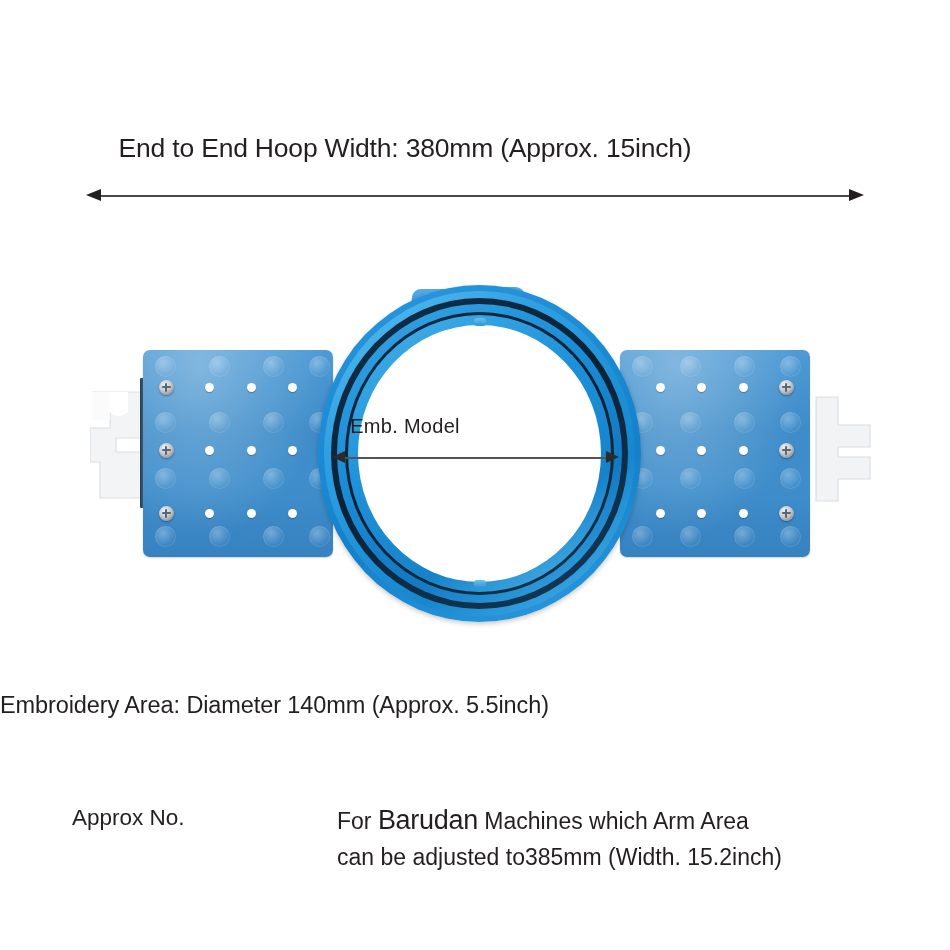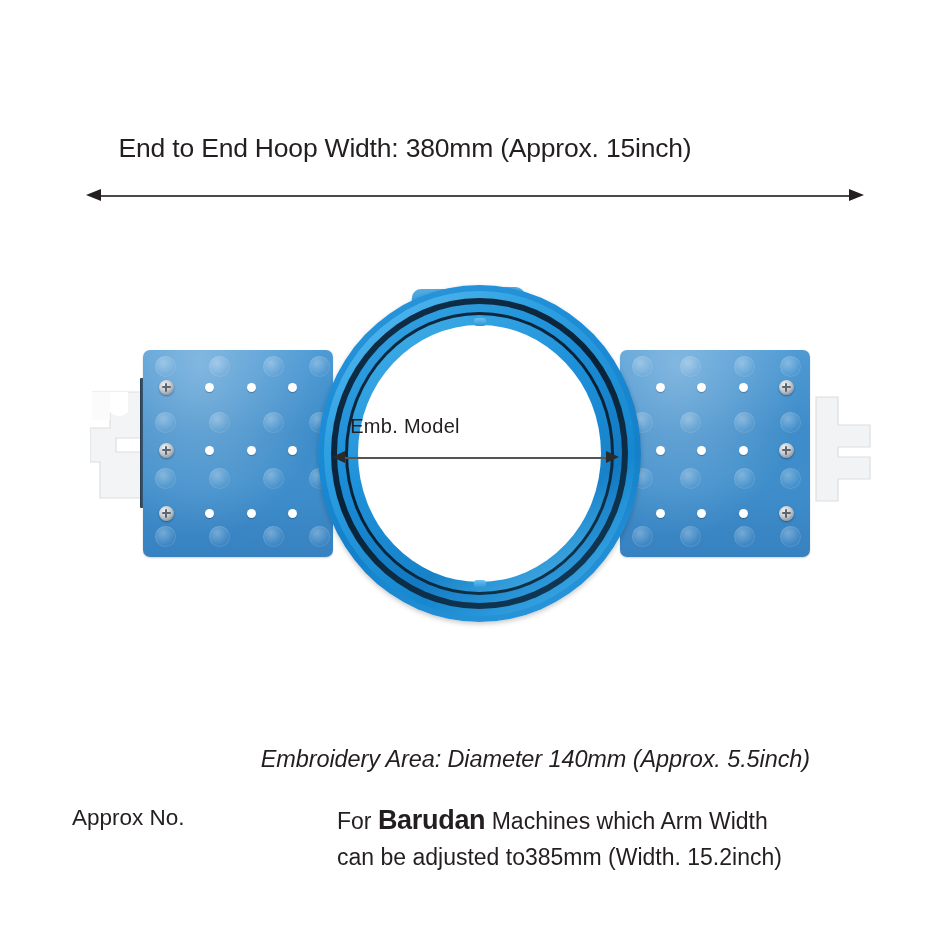--- a/index.html
+++ b/index.html
@@ -18,30 +18,30 @@
 
   #top-dim-label{
     left:0;right:0;top:133px;text-align:center;
     font-size:26.5px;letter-spacing:-0.2px;
   }
   #emb-area-label{
     left:0;right:0;top:415px;text-align:center;
     font-size:20px;letter-spacing:.3px;
   }
   #emb-dim-label{
-    left:0;right:0;top:746px;text-align:right;
-    font-size:23.5px;letter-spacing:-0.1px;font-style:italic;
+    left:0;right:0;top:692px;text-align:left;
+    font-size:23.5px;letter-spacing:-0.1px;
   }
   #model-block{
     left:72px;top:800px;font-size:22.5px;line-height:36px;
   }
   #machine-block{
     left:337px;top:802px;font-size:23px;line-height:36px;
   }
-  #machine-block .brand{font-size:27px;font-weight:bold;letter-spacing:-.3px;}
+  #machine-block .brand{font-size:27px;font-weight:normal;letter-spacing:-.3px;}
 
   
   .dimline{position:absolute;background:#231f20;}
   #top-dim{left:93px;top:195px;width:762px;height:1.6px;background:#4a4a4a;}
   .arrowhead{position:absolute;width:0;height:0;}
   #top-arrow-l{left:86px;top:189px;
     border-top:6.5px solid transparent;border-bottom:6.5px solid transparent;
     border-right:15px solid #231f20;}
   #top-arrow-r{left:849px;top:189px;
     border-top:6.5px solid transparent;border-bottom:6.5px solid transparent;
@@ -244,18 +244,18 @@
   <div class="txt" id="emb-dim-label">Embroidery Area: Diameter 140mm (Approx. 5.5inch)</div>
 
   <div class="txt" id="model-block">
     <div>Approx No.</div>
   </div>
 
   <div class="txt" id="machine-block">
     <div>
       <span>For</span>
       <span class="brand">Barudan</span>
-      <span>Machines which Arm Width</span>
+      <span>Machines which Arm Area</span>
     </div>
     <div>can be adjusted to385mm (Width. 15.2inch)</div>
   </div>
 
 </div>
 
 </body></html>

